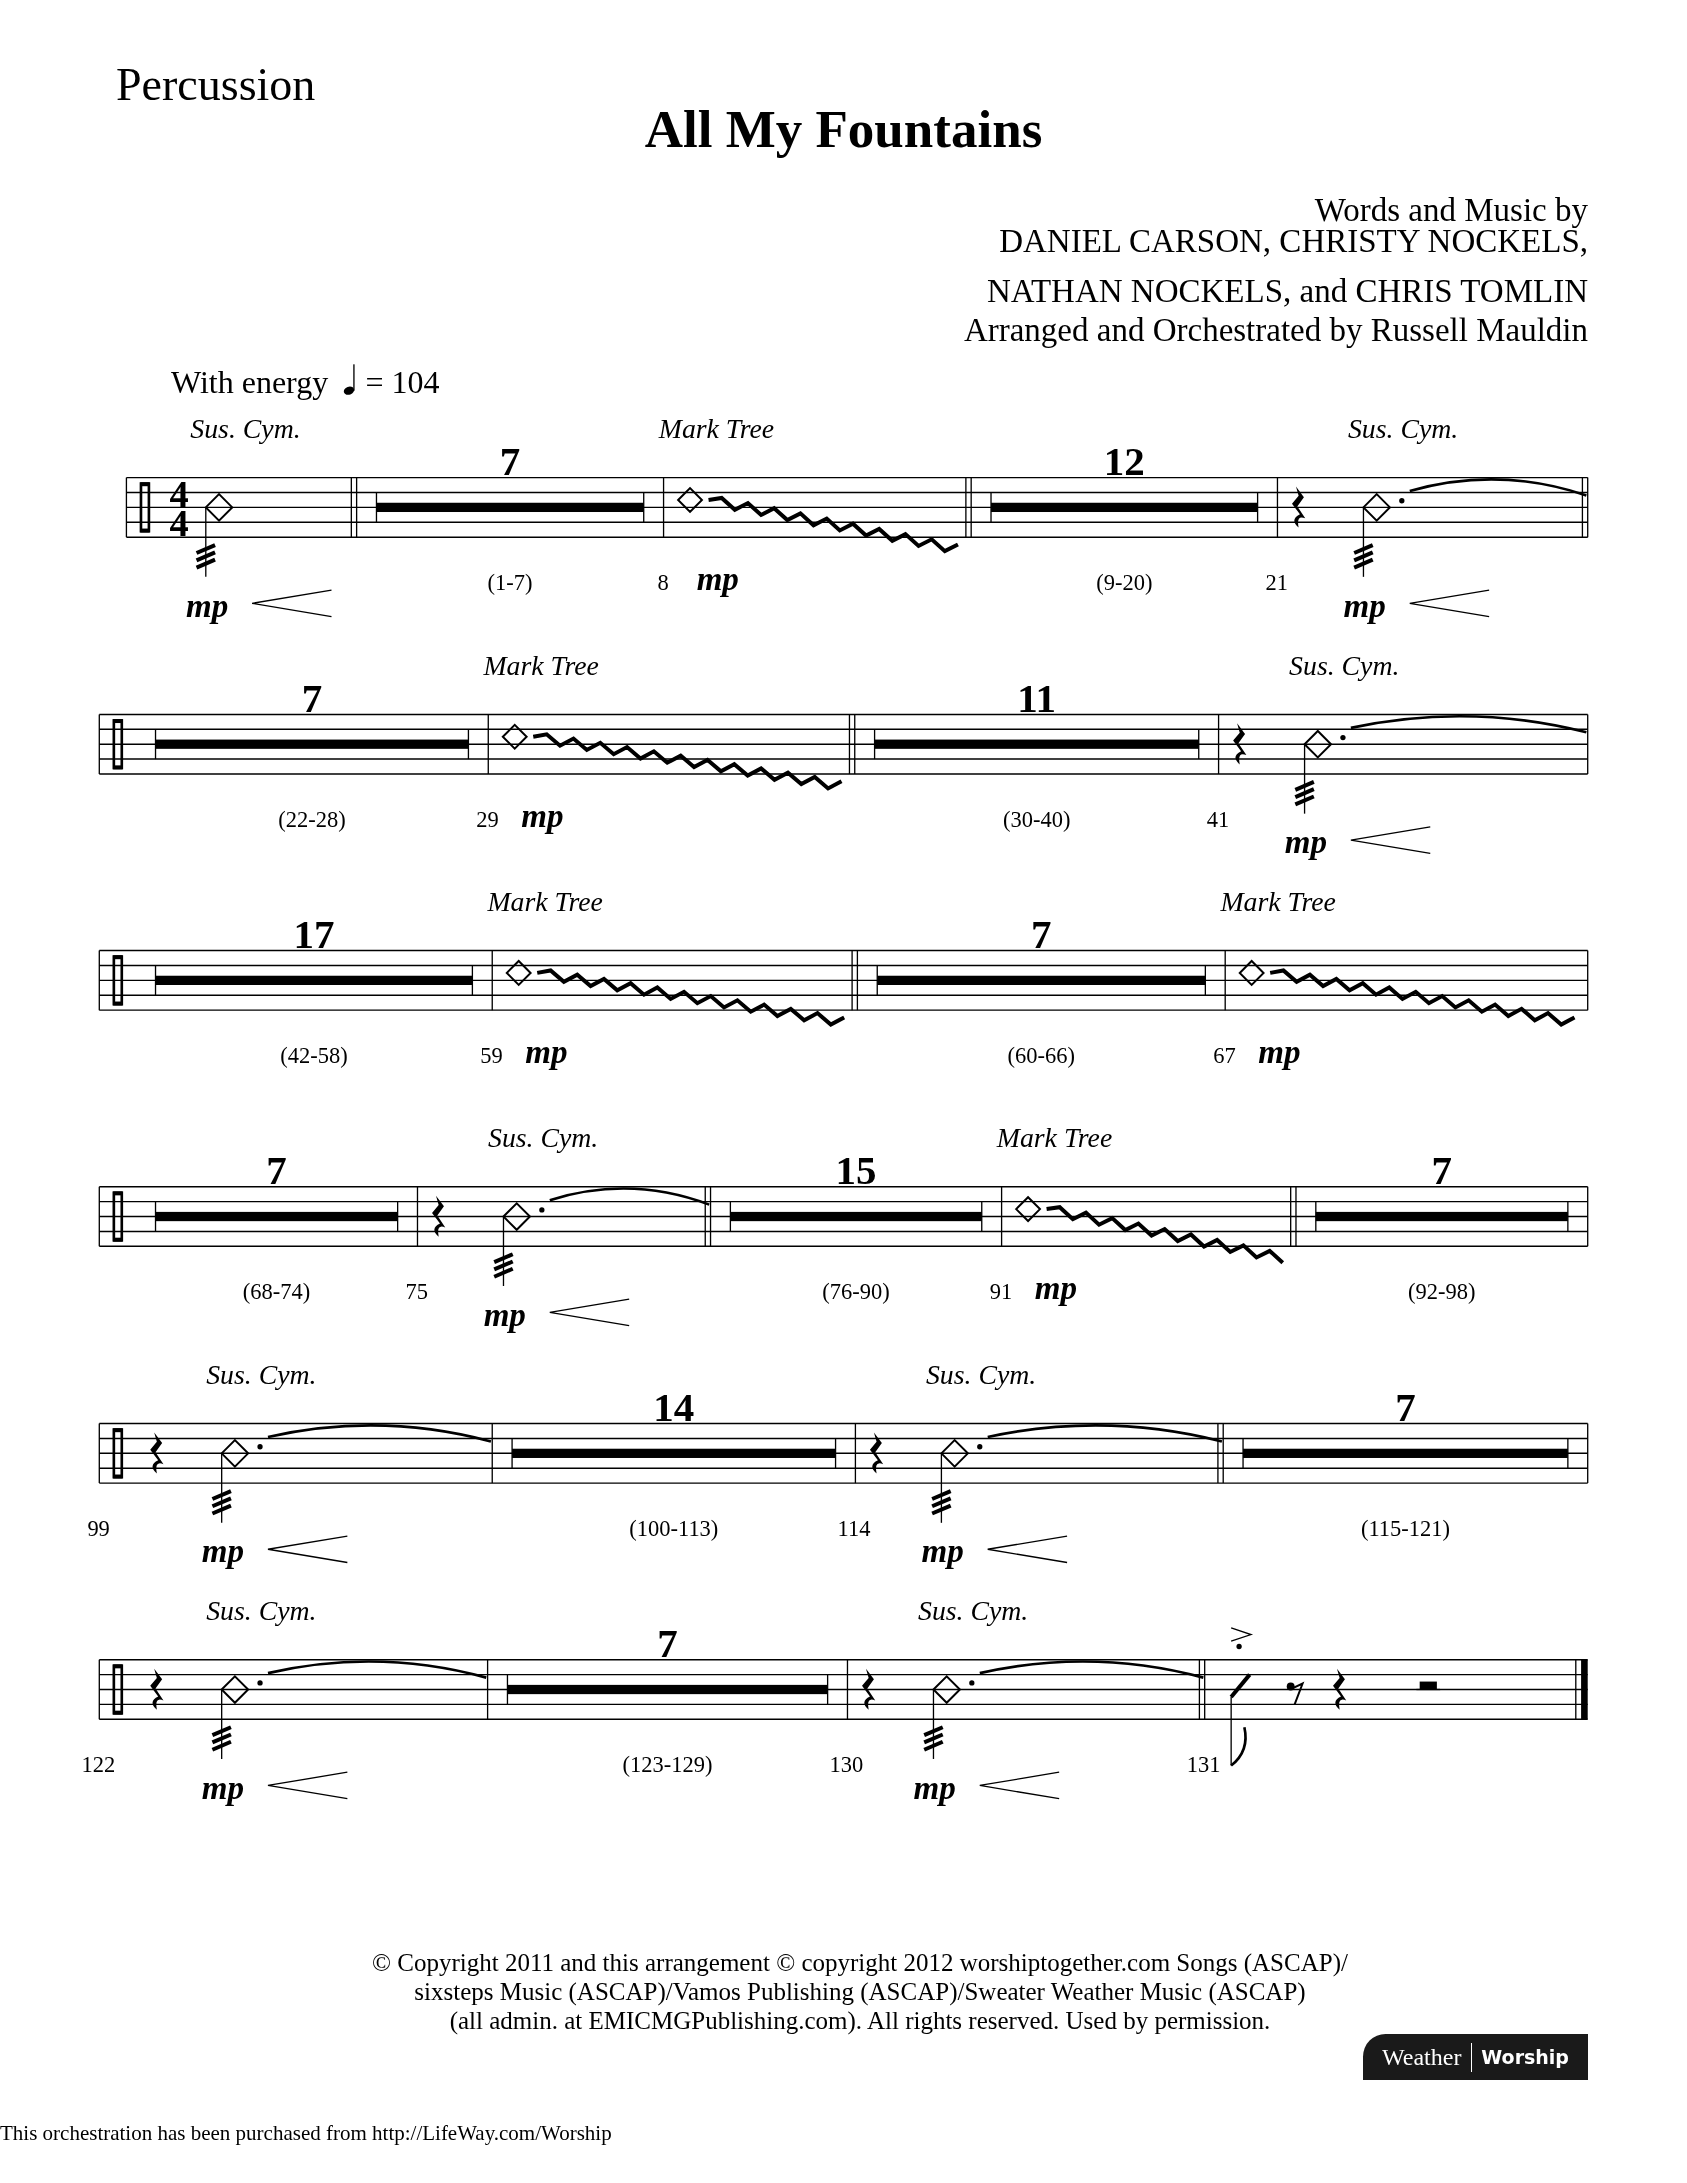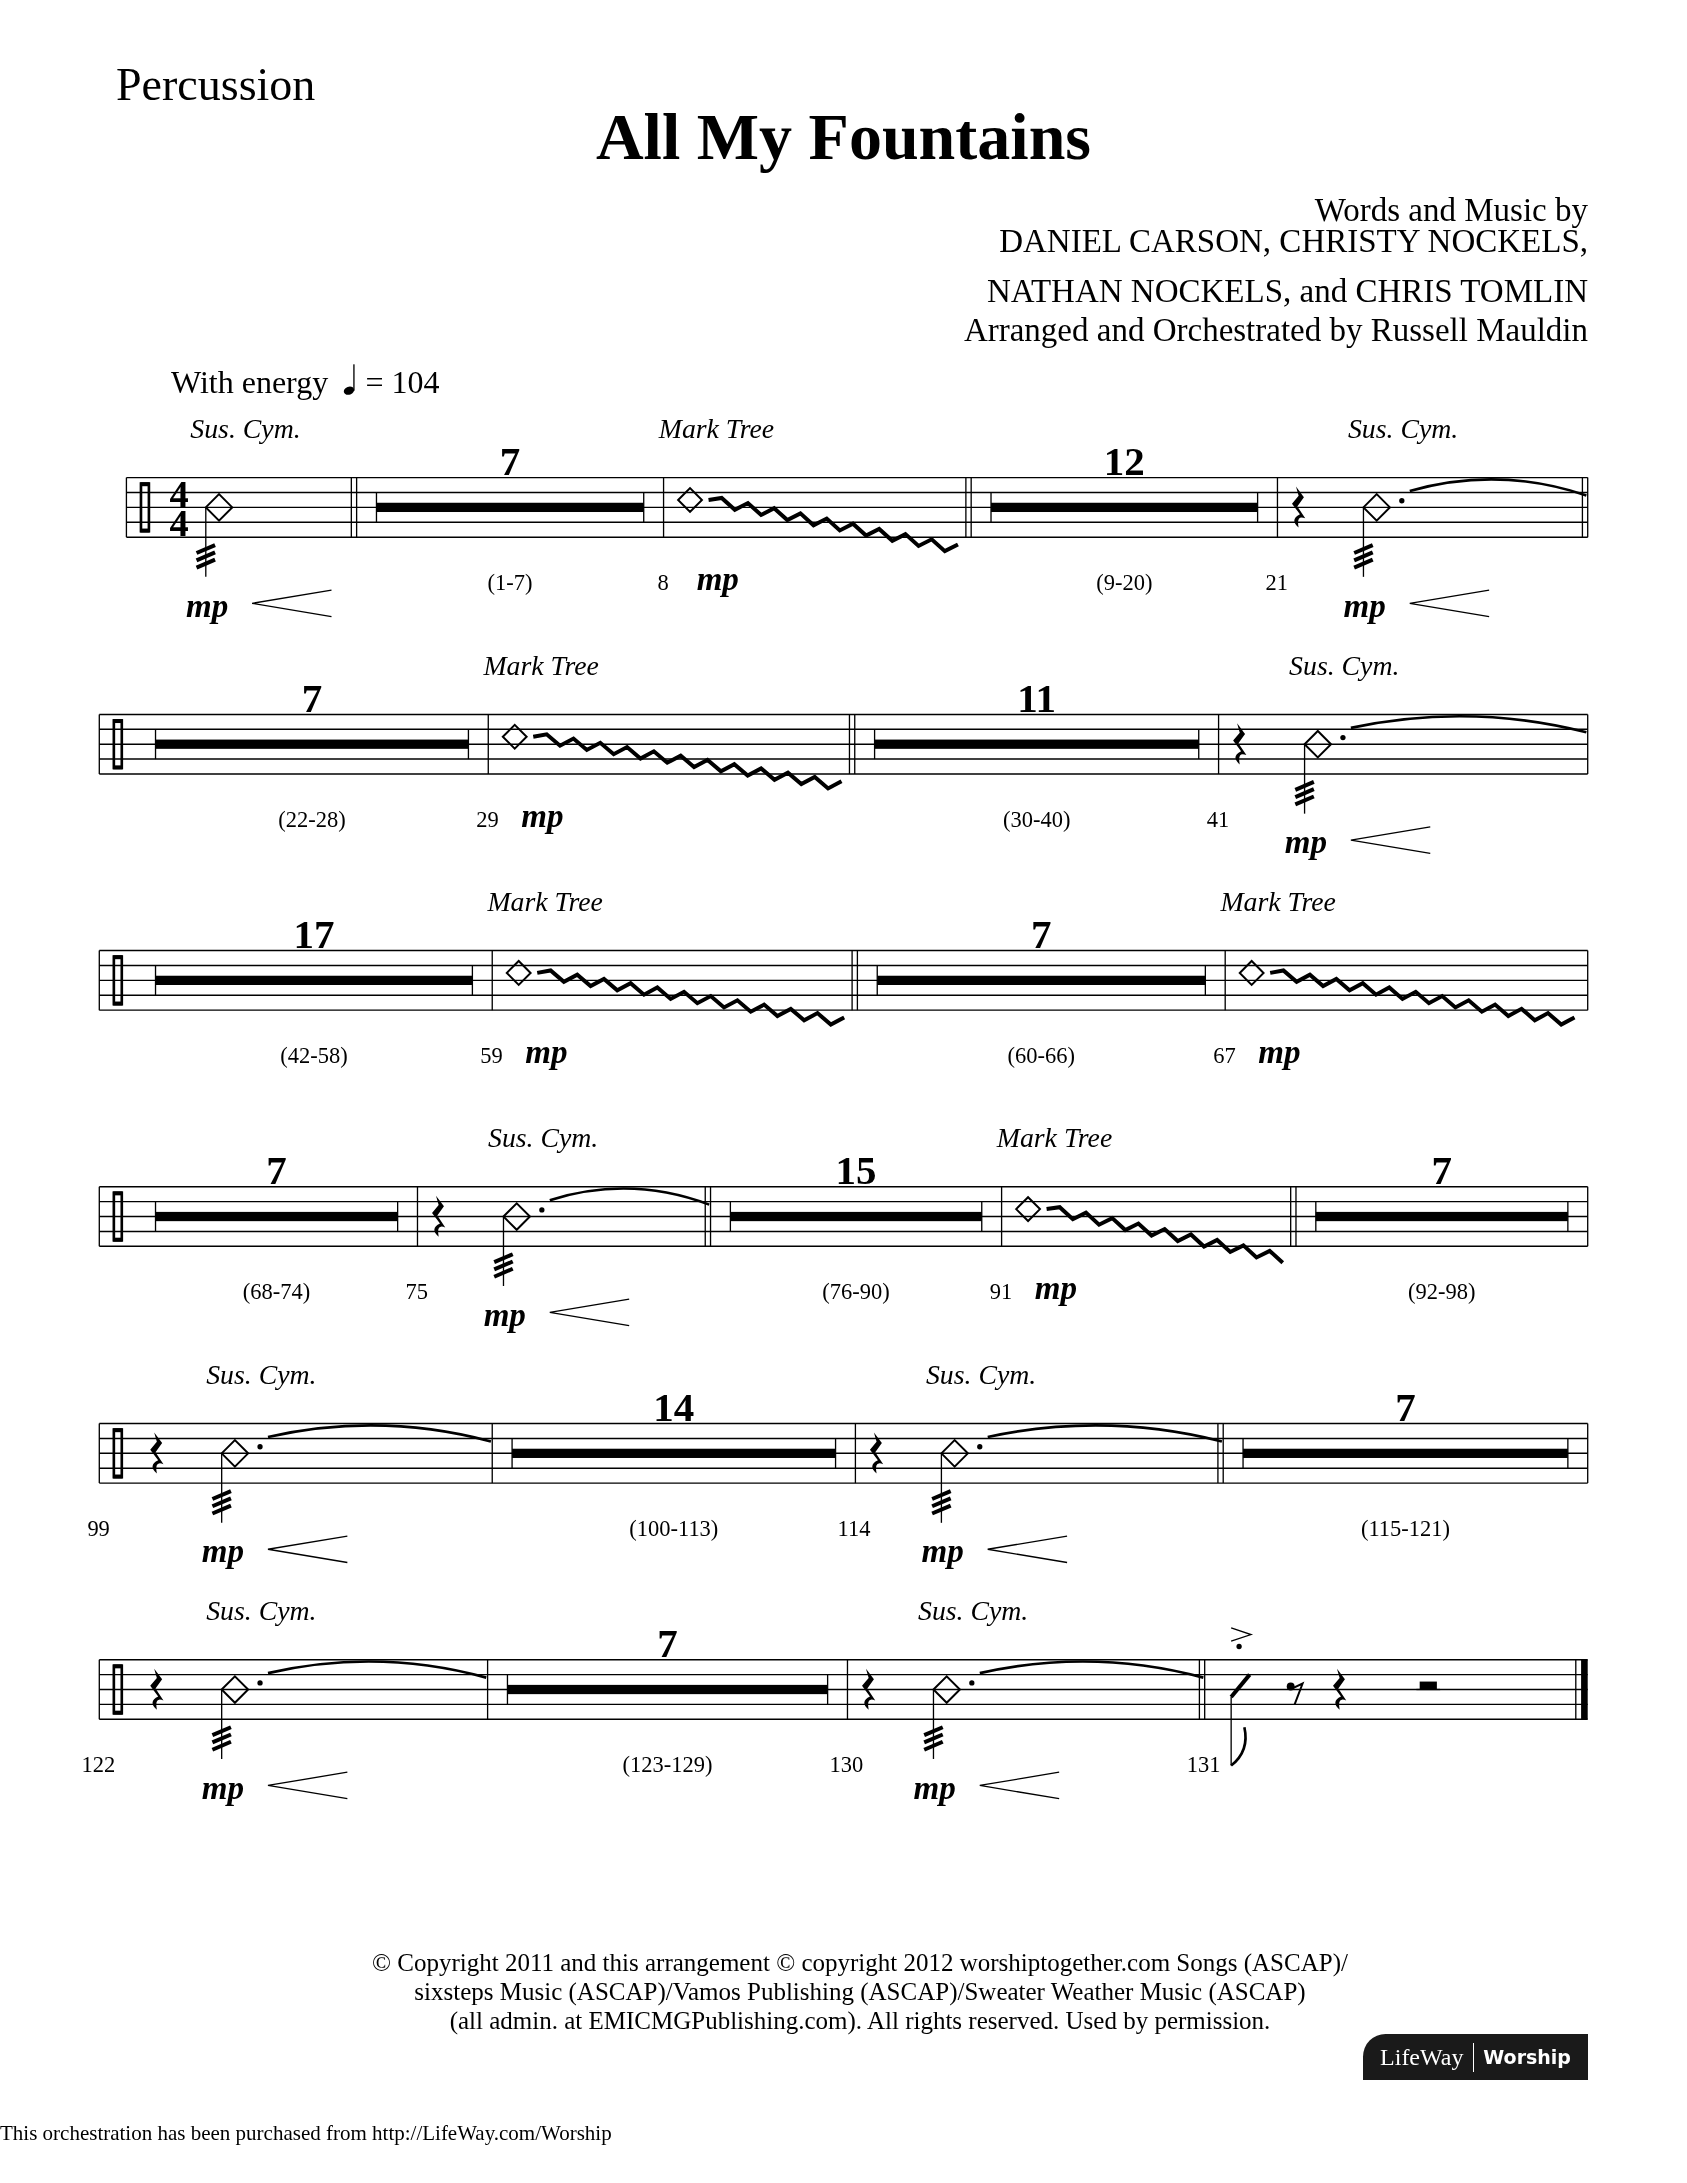--- a/index.html
+++ b/index.html
@@ -1,19 +1,19 @@
 <!DOCTYPE html>
 <html style="font-size:10.6px"><head>
 <meta charset="utf-8">
 <style>
   html,body{margin:0;padding:0;background:#fff;}
   body{width:1687px;height:2183px;position:relative;overflow:hidden;font-family:"DejaVu Serif","Liberation Serif",serif;color:#000;}
   .abs{position:absolute;white-space:nowrap;}
   #part-name{left:116px;top:58px;font-size:46px;font-family:"Liberation Serif",serif;}
-  #song-title{left:0;width:1687px;text-align:center;top:99px;font-size:66px;font-weight:bold;font-family:"Liberation Serif",serif;}
+  #song-title{left:0;width:1687px;text-align:center;top:99px;font-size:53px;font-weight:bold;font-family:"Liberation Serif",serif;}
   .credits{right:99px;text-align:right;font-size:33px;font-family:"Liberation Serif",serif;}
   #credit-1{top:192px;}
   #credit-2{top:223px;}
   #credit-3{top:273px;}
   #credit-4{top:312px;}
   #tempo{left:171px;top:363px;font-size:32px;font-family:Liberation Serif, serif;}
   #tempo .note{display:inline-block;vertical-align:baseline;}
   svg#score{position:absolute;left:0;top:0;}
   .instr{font-family:"Liberation Serif",serif;font-style:italic;font-size:42px;}
   .mmr-num{font-family:"Liberation Serif",serif;font-weight:bold;font-size:62px;}
@@ -394,19 +394,19 @@
     </g>
   </svg>
 
 <div id="copyright" class="abs">
   <div>© Copyright 2011 and this arrangement © copyright 2012 worshiptogether.com Songs (ASCAP)/</div>
   <div>sixsteps Music (ASCAP)/Vamos Publishing (ASCAP)/Sweater Weather Music (ASCAP)</div>
   <div>(all admin. at EMICMGPublishing.com). All rights reserved. Used by permission.</div>
 </div>
 
 <div id="logo" class="abs">
-  <span class="lw">LifeWay</span>
+  <span class="lw">Weather</span>
   <span class="sep"></span>
   <span class="ws">Worship</span>
 </div>
 
 <div id="purchase" class="abs">This orchestration has been purchased from http://LifeWay.com/Worship</div>
 
 
 </body></html>

